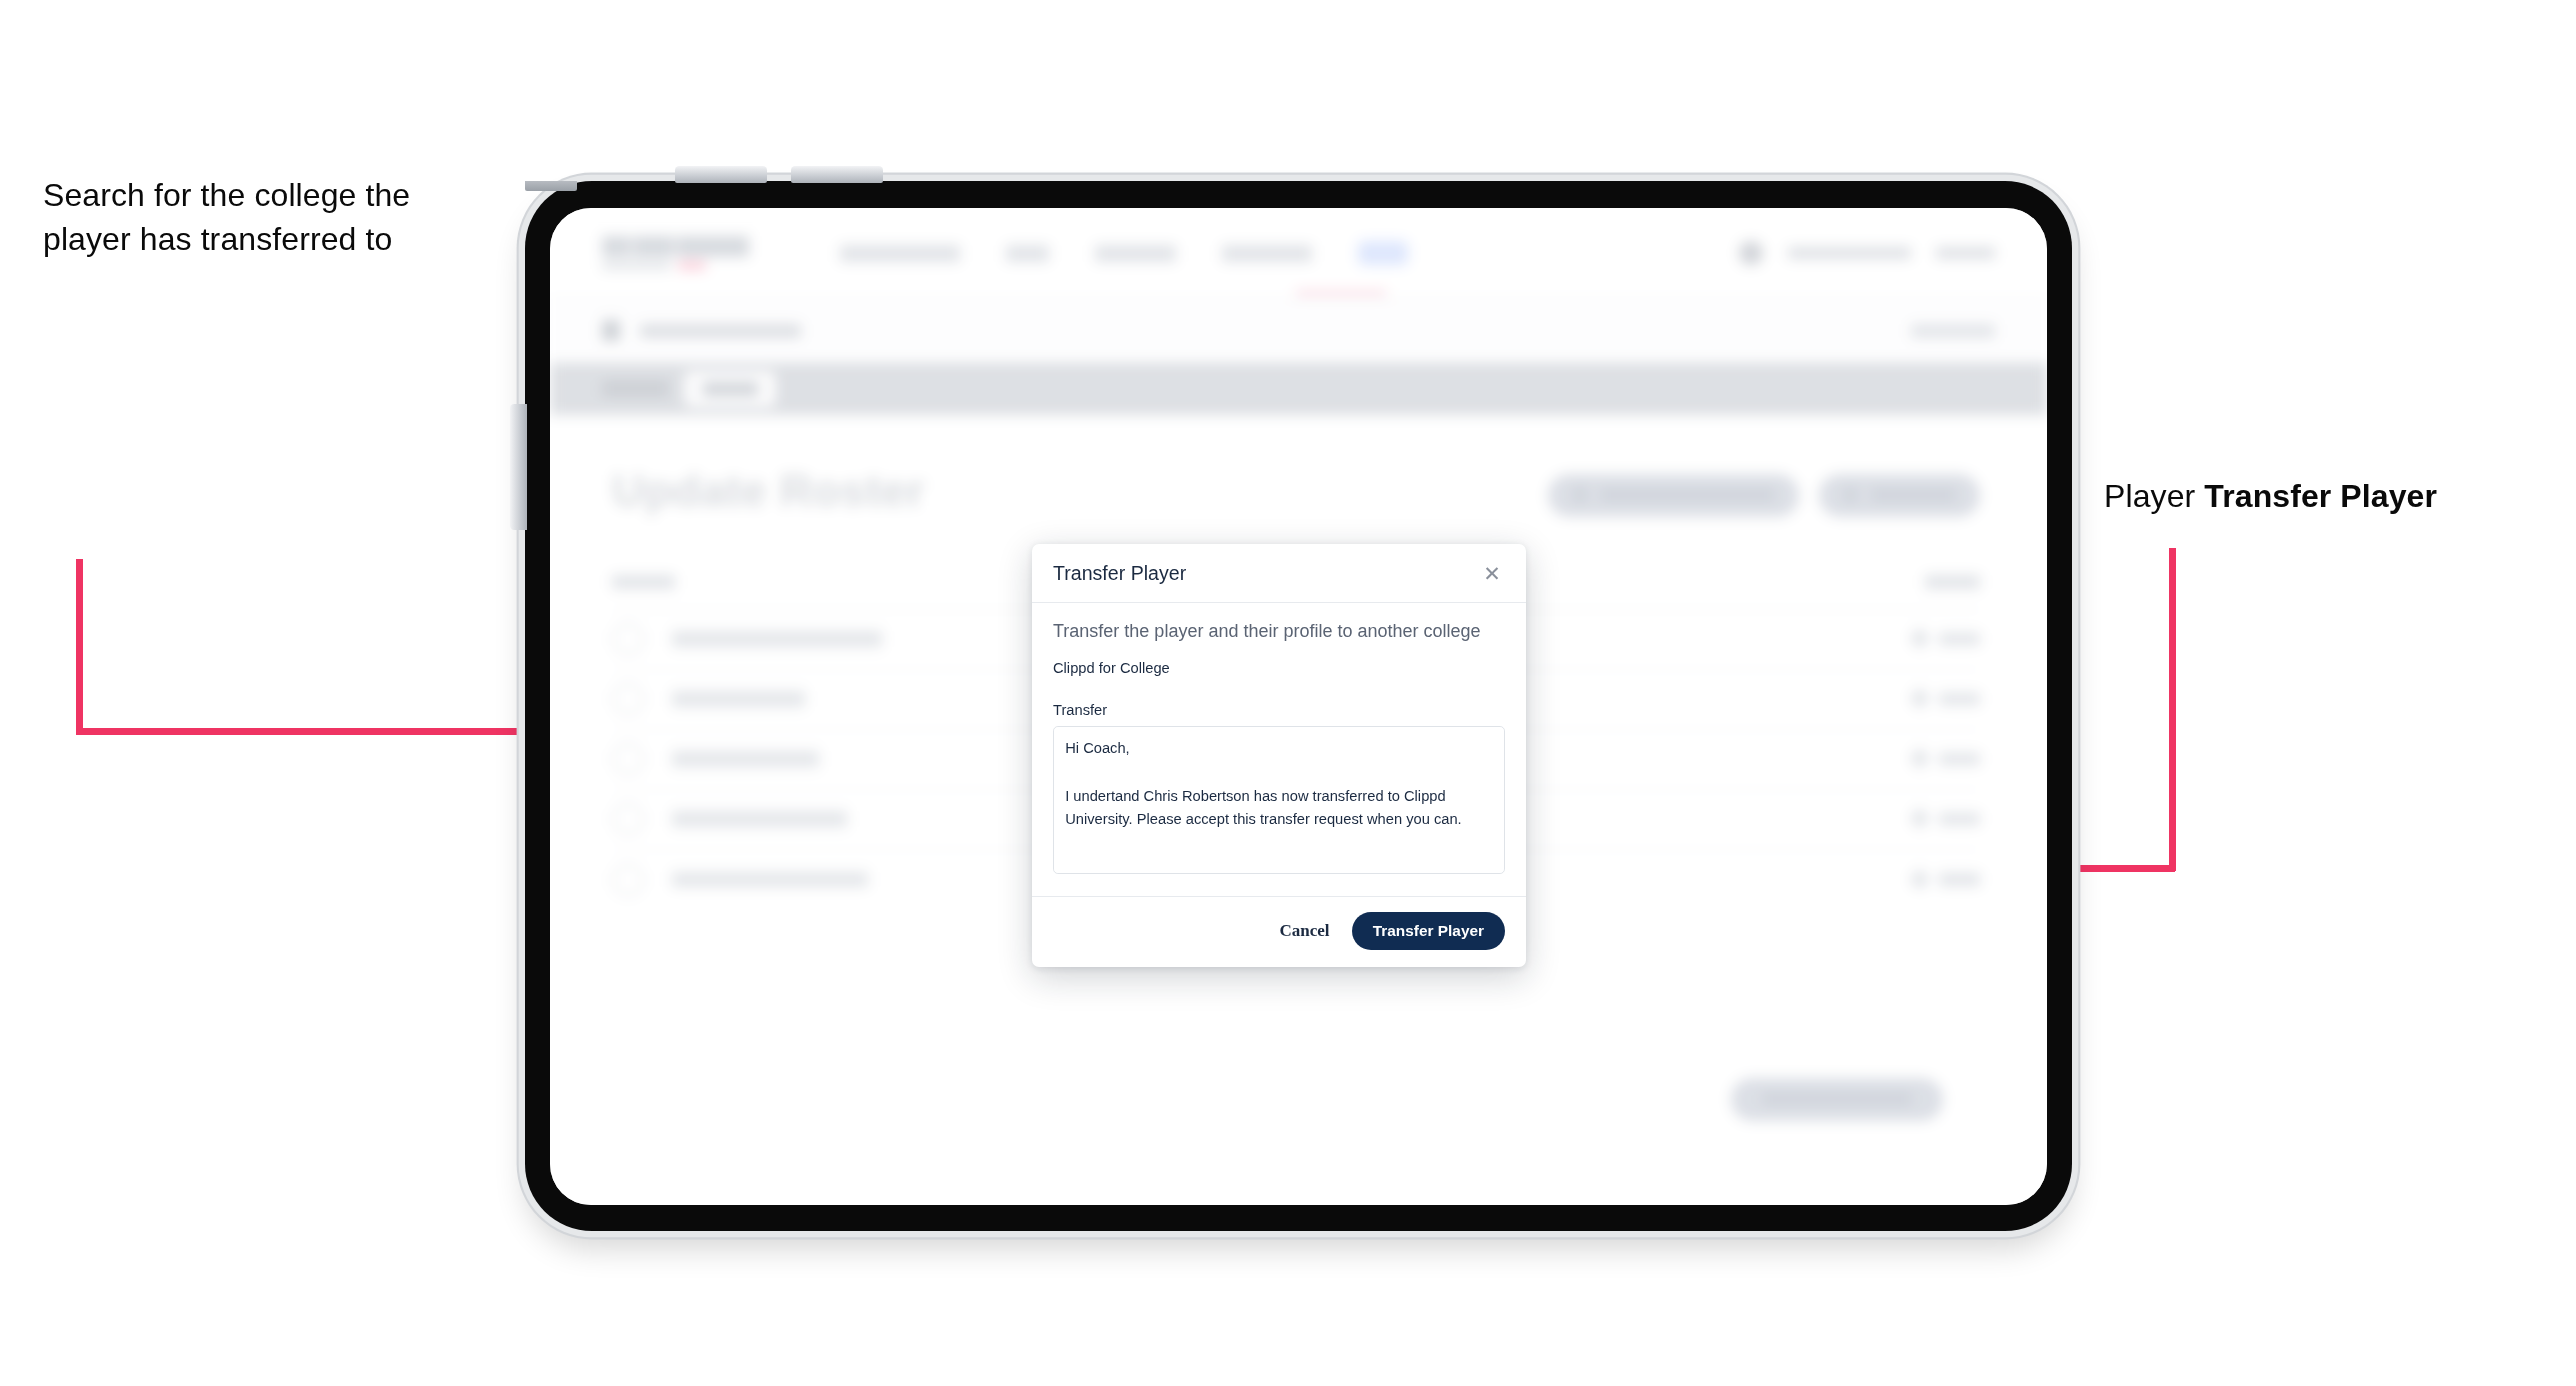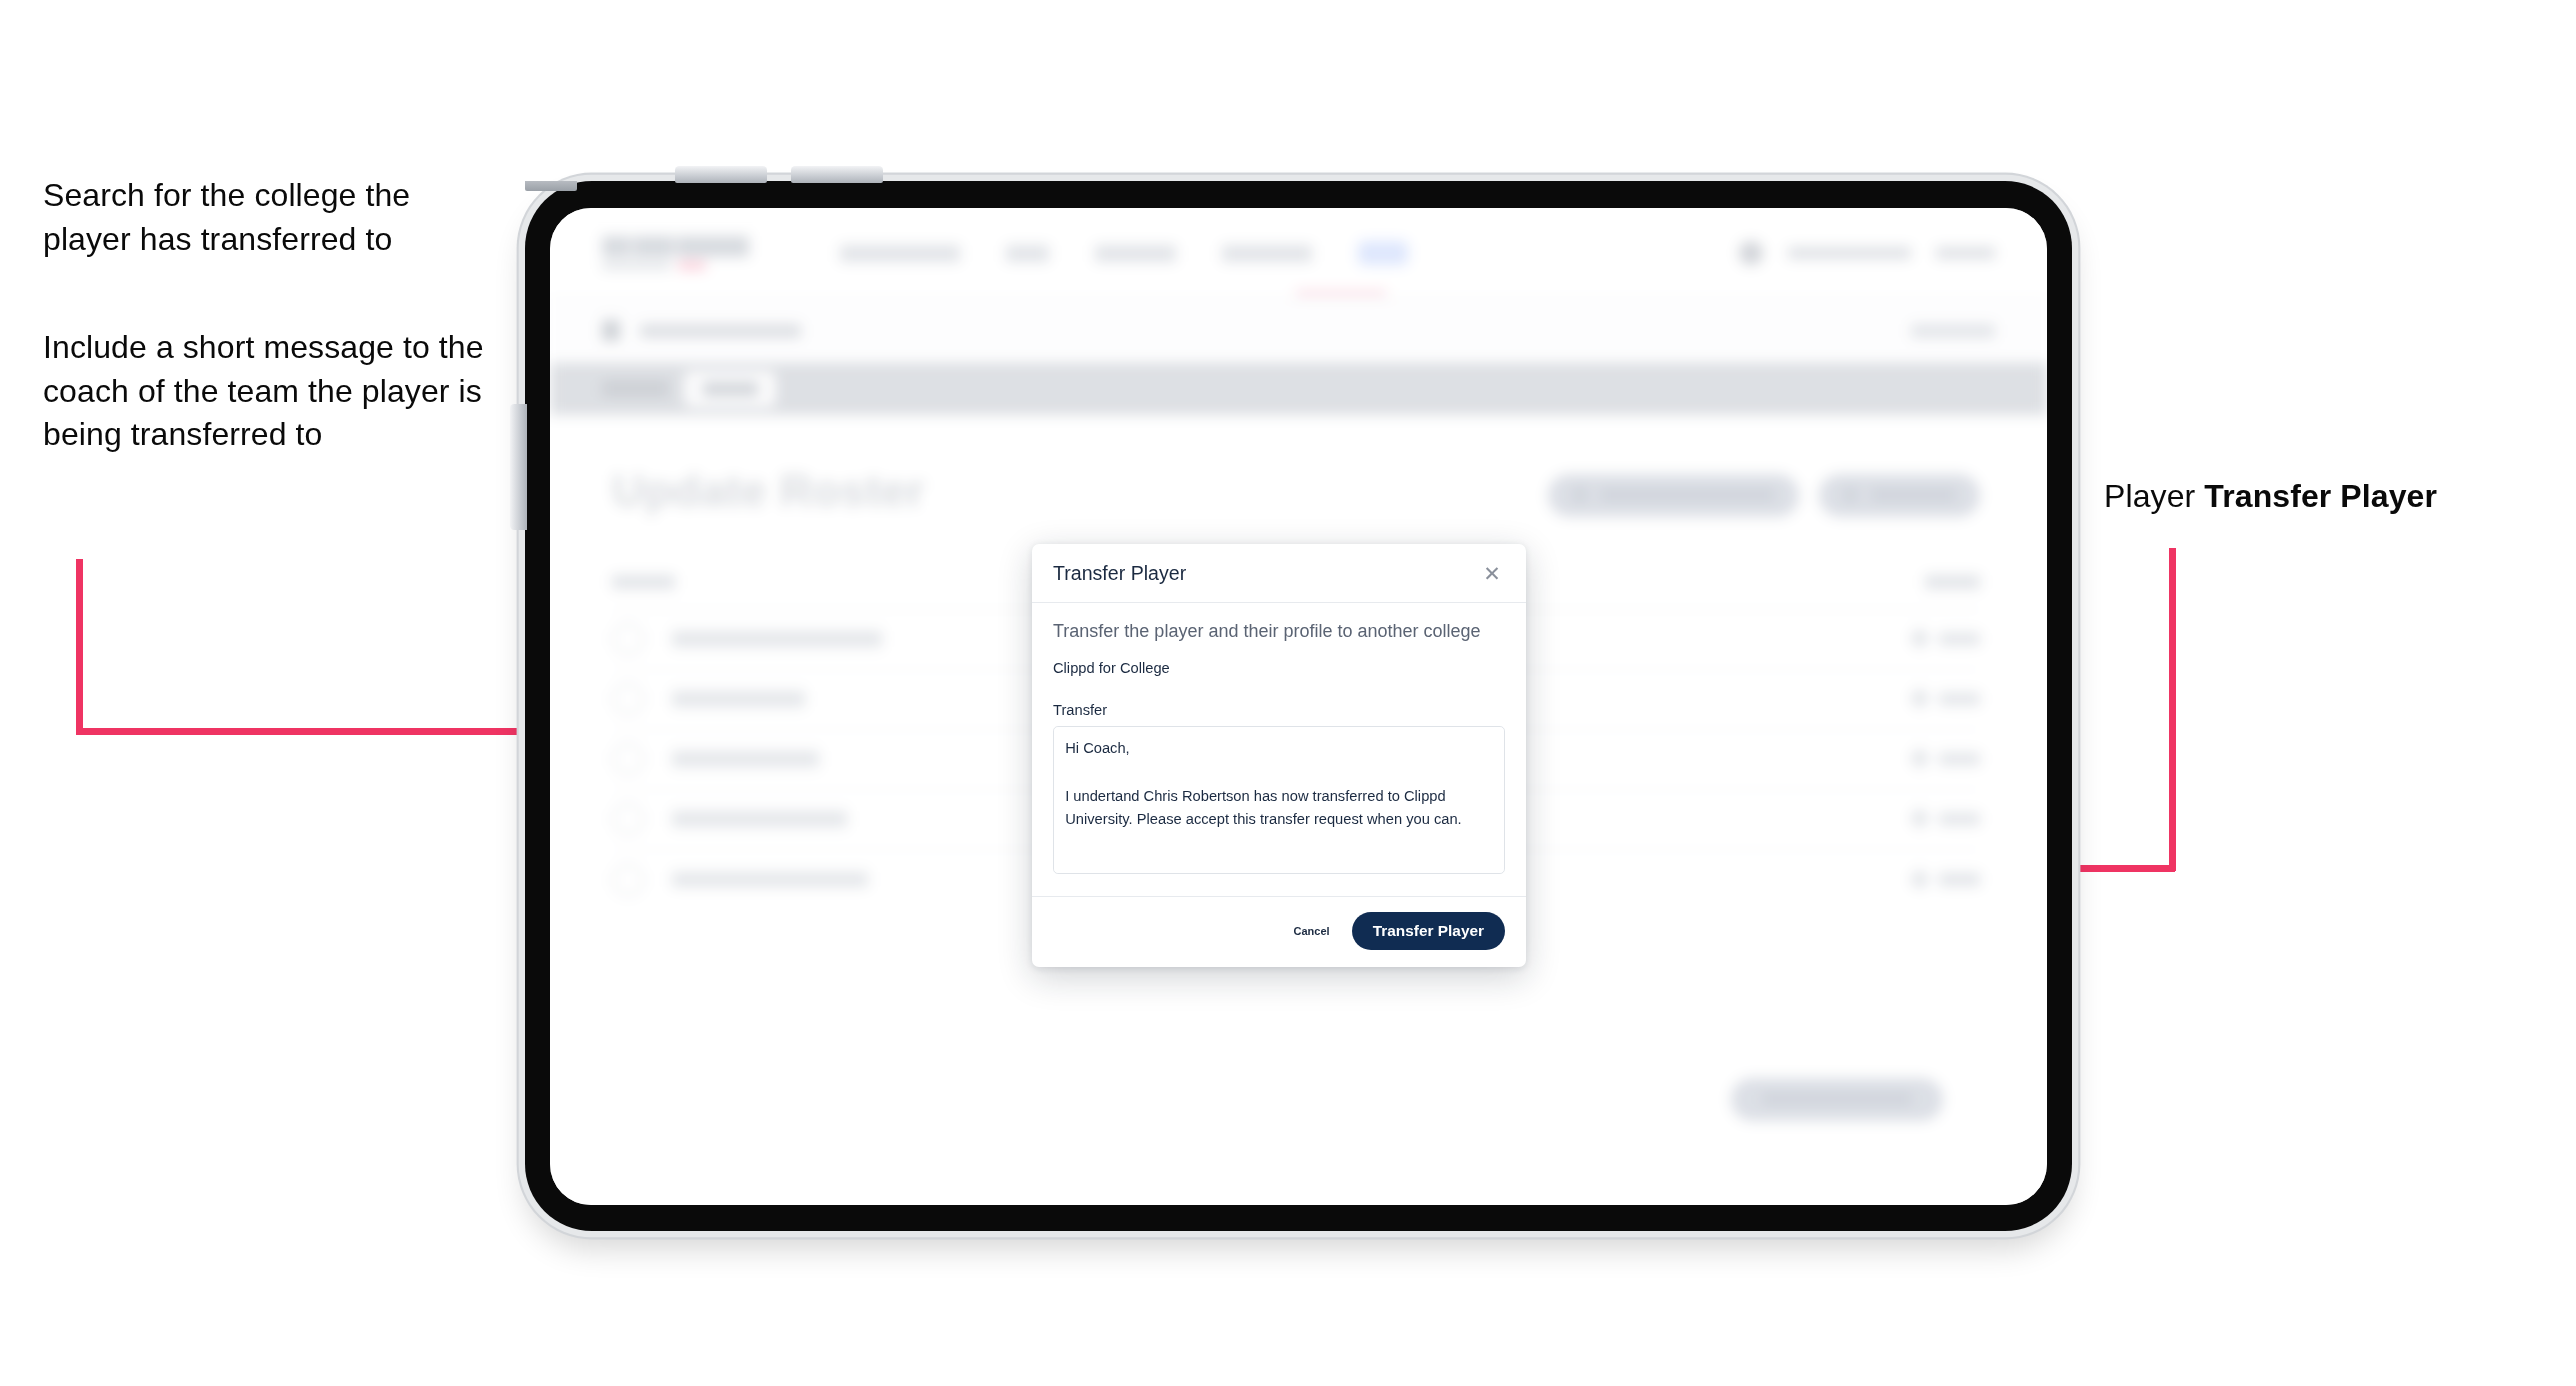--- a/index.html
+++ b/index.html
@@ -197,39 +197,38 @@
     padding: 9.8px 11.2px; font-size: 14.7px; color:#1b2a41; line-height: 1.62;
     font-family: "Liberation Sans", sans-serif; resize:none; background:#fff;
   }
   .modal-footer {
     display:flex; align-items:center; justify-content:flex-end; gap: 18px;
     padding: 15.4px 21px 17px 21px;
     border-top: 1.4px solid #e7eaee;
   }
   .btn-cancel {
     background:none; border:none; cursor:pointer;
-    font-size: 11px; font-weight: 700; color:#1b2a41;
-    font-family: Liberation Sans, sans-serif; padding: 7px 4.2px;
+    font-size: 17px; font-weight: 700; color:#1b2a41;
+    font-family: Liberation Serif, serif; padding: 7px 4.2px;
   }
   .btn-primary {
     border:none; cursor:pointer;
     font-size: 15.4px; font-weight: 700; color:#ffffff;
     background:#102c52; border-radius: 21px;
     padding: 9.8px 21px;
     font-family: "Liberation Sans", sans-serif;
   }
 </style>
 </head>
 <body>
 
 <div id="stage">
 
   <div class="callout" id="callout-left-1">Search for the college the player has transferred to</div>
 
-  <div class="callout" id="callout-left-2">Include a short message to the coach of the team the player is being transferred to</div>
 
   <div class="callout" id="callout-right">
     <span>Player </span><span class="bold">Transfer Player</span>
   </div>
 
   <div class="pink-seg" id="pink-l-vert"></div>
   <div class="pink-seg" id="pink-l-horiz"></div>
   <svg class="arrow-head" style="left:979px; top:700px;" width="56" height="64" viewBox="0 0 80 92">
     <polyline points="14,12 66,46 14,80" fill="none" stroke="#ef3463" stroke-width="13" stroke-linecap="round" stroke-linejoin="round"></polyline>
   </svg>

